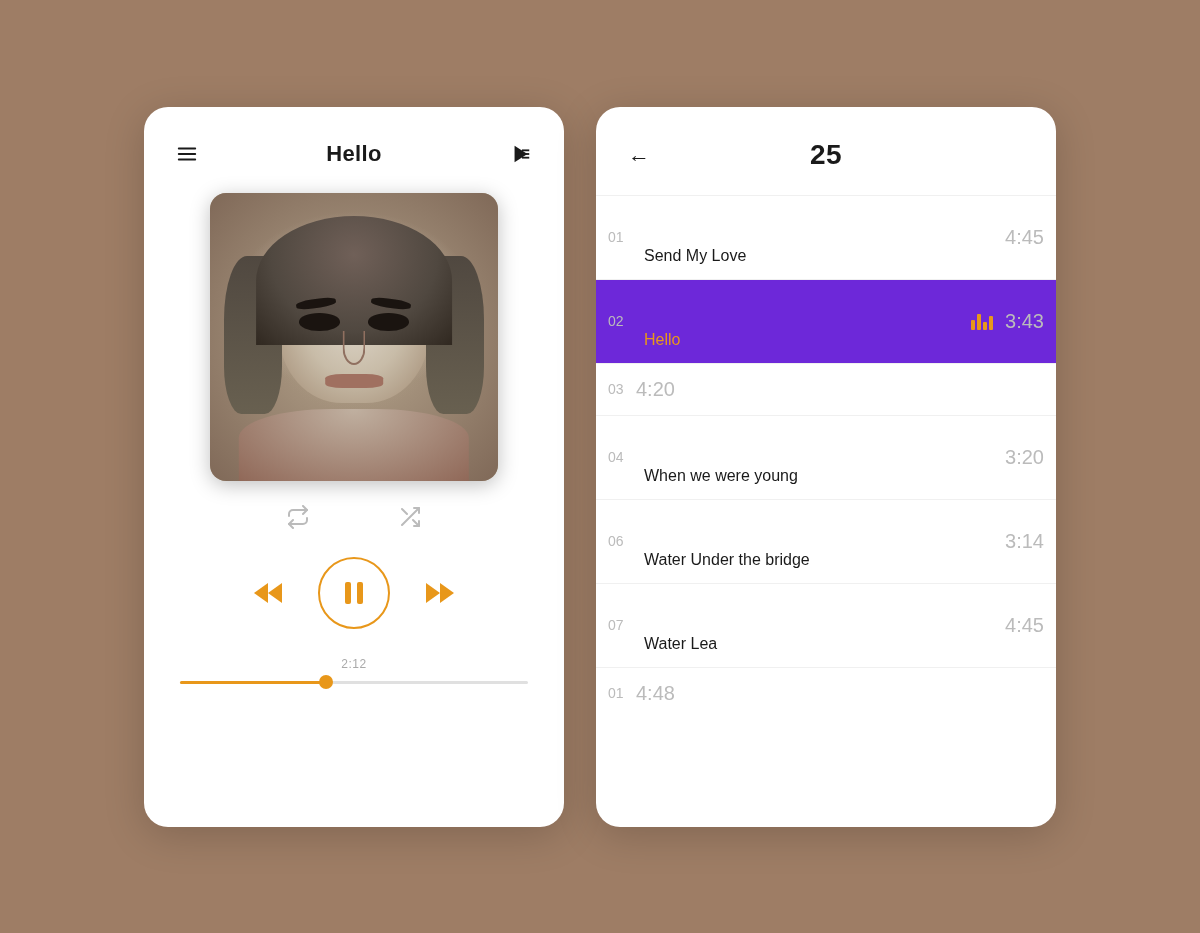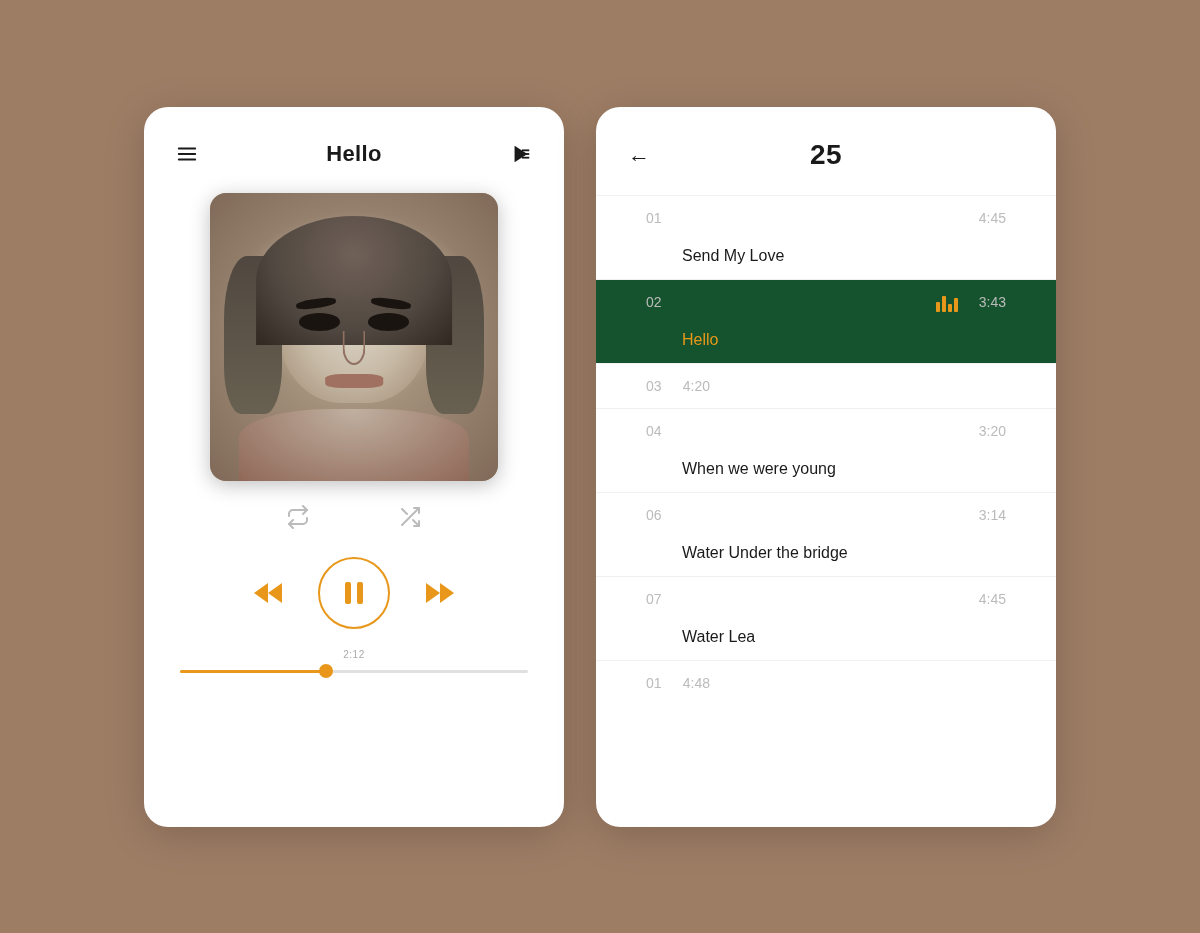--- a/index.html
+++ b/index.html
@@ -251,23 +251,24 @@
     }
     .pause-bar {
       width: 6px;
       height: 22px;
       background: #e8971a;
       border-radius: 2px;
     }
 
     .time-display {
       color: #aaa;
-      font-size: 10px;
+      font-size: 12px;
       margin-bottom: 10px;
       letter-spacing: 0.5px;
+      margin-top: 8px;
     }
 
     .progress-wrap {
       width: 100%;
       padding: 0 8px;
       position: relative;
     }
 
     .progress-track {
       width: 100%;
@@ -338,29 +339,29 @@
       width: 22px;
     }
 
     .track-list {
       list-style: none;
       flex: 1;
     }
 
     .track-item {
       display: flex;
-      align-items: flex-start;
-      padding: 14px 50px;
+      align-items: center;
+      padding: 14px 12px;
       border-top: 1px solid #f0f0f0;
       cursor: pointer;
       transition: background 0.15s;
     }
 
     .track-item.active {
-      background: #14532d;
+      background: #6d28d9;
     }
 
     .track-num {
       font-size: 14px;
       color: #bbb;
       width: 28px;
       flex-shrink: 0;
     }
 
     .track-name {
@@ -384,21 +385,21 @@
       margin-right: 12px;
     }
 
     .eq-bar {
       width: 4px;
       border-radius: 1px;
       background: #e8971a;
     }
 
     .track-duration {
-      font-size: 14px;
+      font-size: 20px;
       color: #bbb;
       text-align: right;
       min-width: 36px;
     }
   </style>
 </head>
 <body>
 
 <div class="player-card">
 

